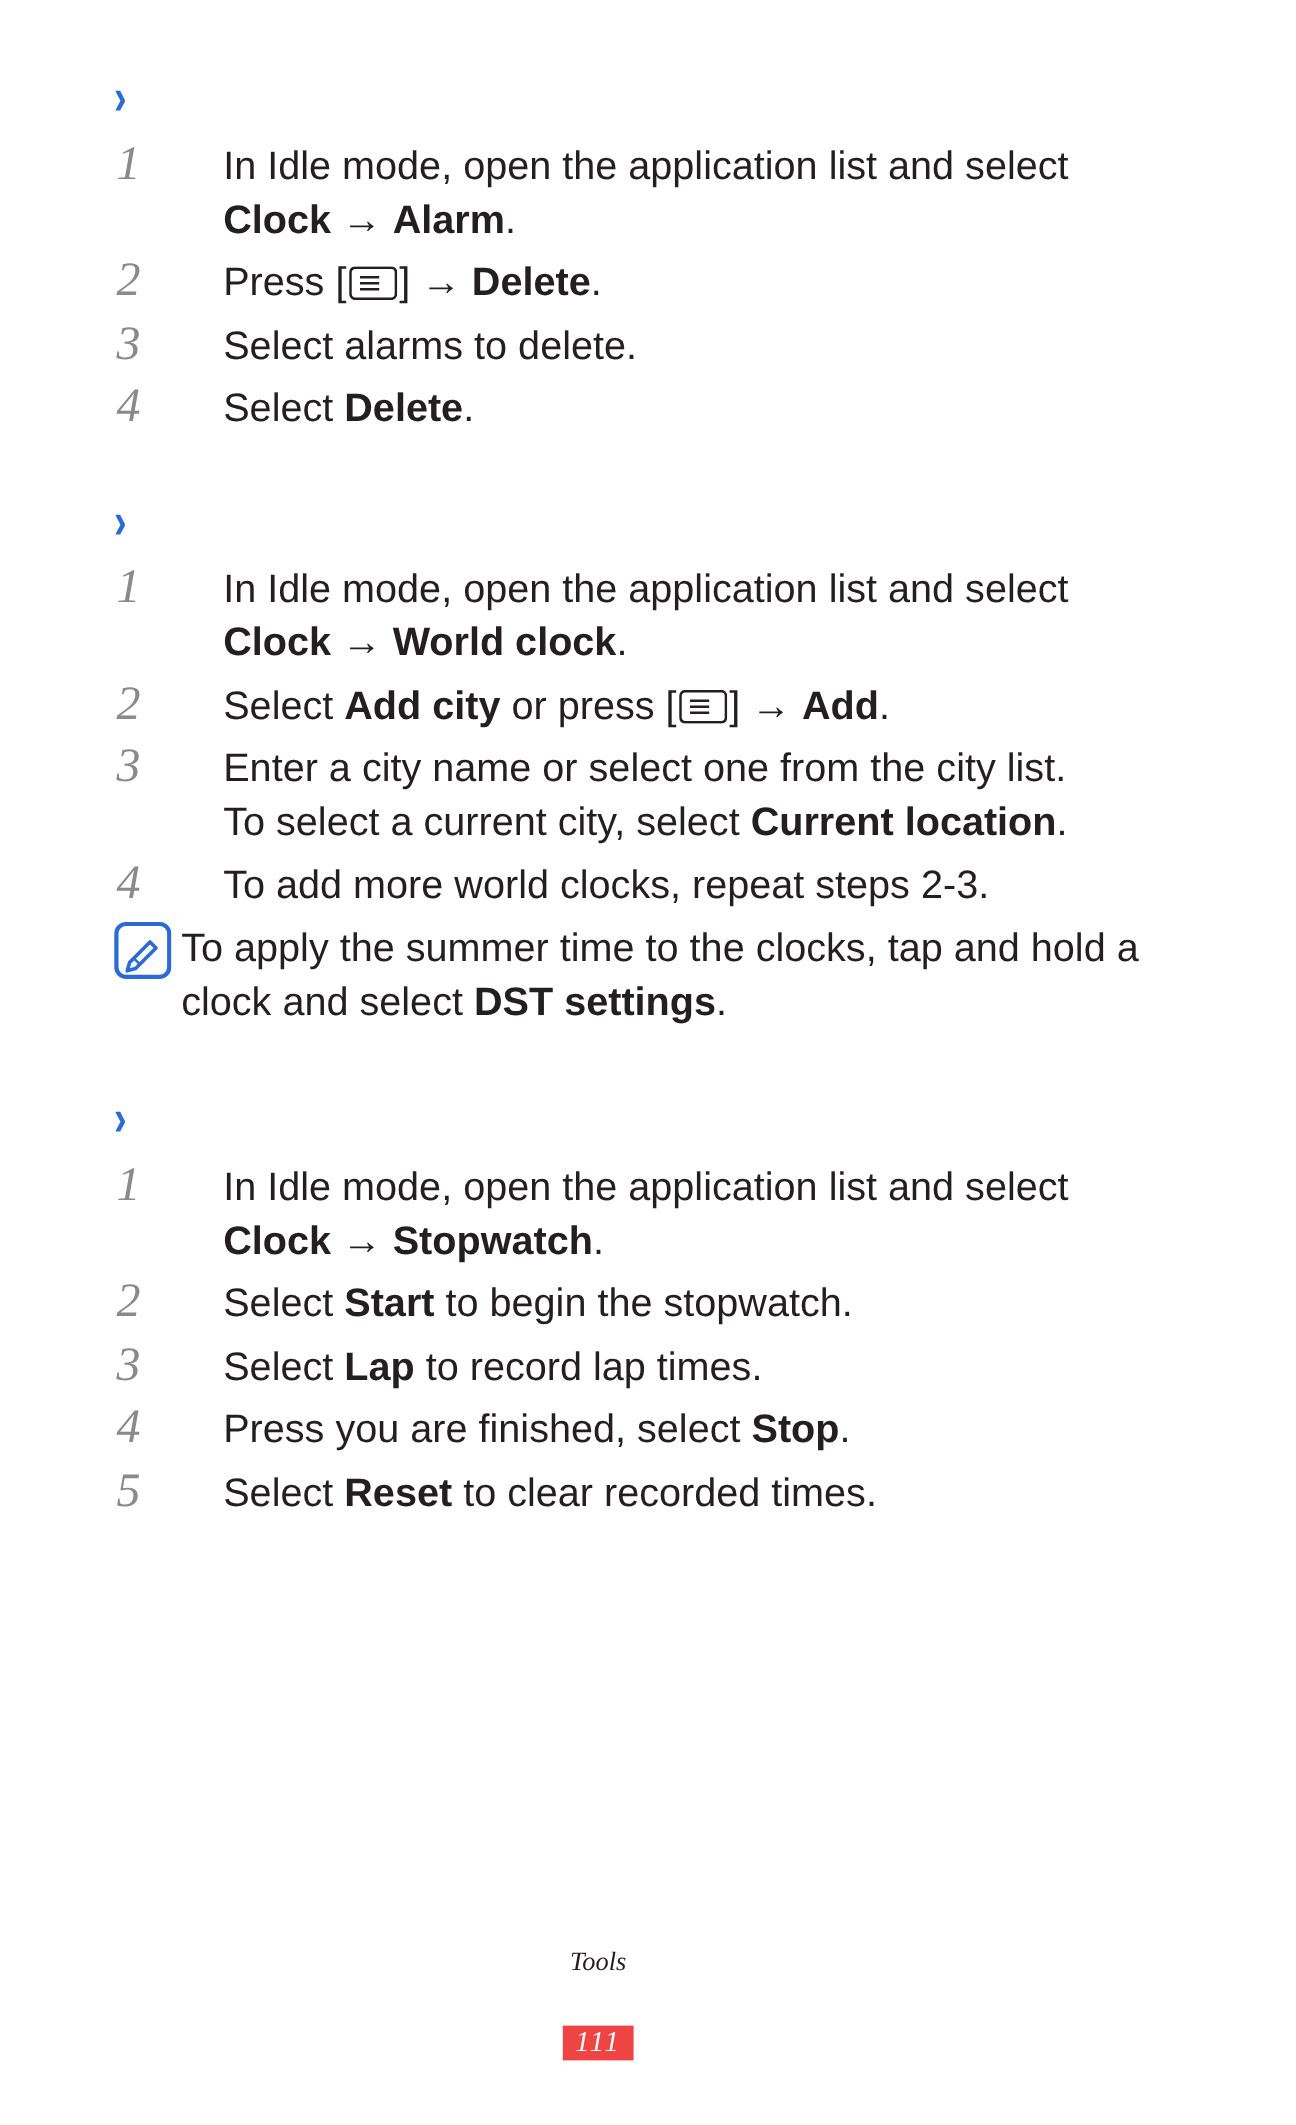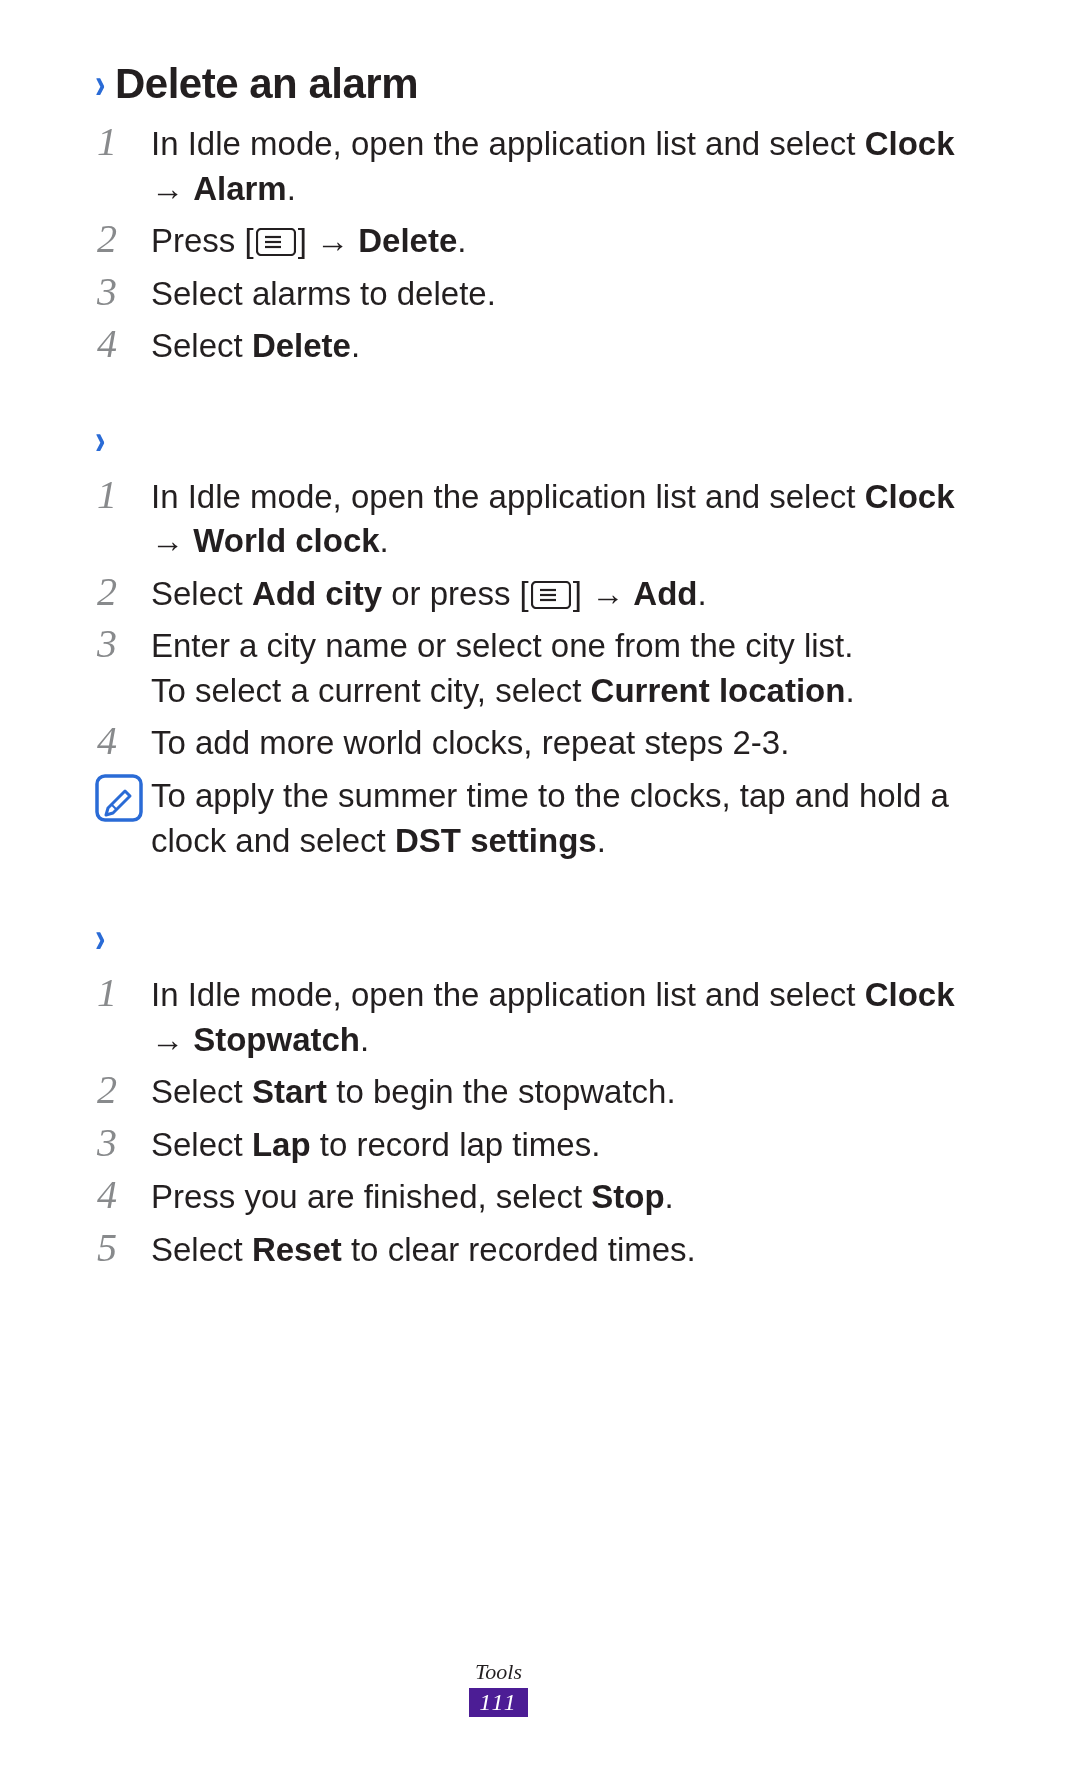--- a/index.html
+++ b/index.html
@@ -48,21 +48,21 @@
     font-size: 40px;
     color: #888a8c;
     width: 56px;
     flex-shrink: 0;
     text-align: left;
     padding-left: 2px;
     line-height: 1.1;
     position: relative;
     top: -2px;
   }
-  .step-body { flex: 1; }
+  .step-body { flex: 1; margin-left: 35px; }
   .step-body .line { display: block; }
   .bold { font-weight: 700; }
   .arrow { font-weight: 400; }
   .menu-icon {
     display: inline-block;
     width: 40px;
     height: 28px;
     position: relative;
     top: 4px;
     margin: 0 2px;
@@ -92,36 +92,36 @@
   }
   .footer-category {
     font-family: Georgia, "Times New Roman", serif;
     font-style: italic;
     font-size: 22px;
     color: #231f20;
     margin-bottom: 3px;
   }
   .footer-page {
     display: inline-block;
-    background: #4c1d95;
+    background: #ef4444;
     color: #fff;
     font-family: Georgia, "Times New Roman", serif;
     font-style: italic;
     font-size: 24px;
     padding: 1px 10px;
     letter-spacing: 2px;
+    margin-top: 37px;
   }
   .section-gap { height: 30px; }
 </style>
 </head>
 <body>
 
 <div class="section-heading first">
   <span class="chevron">›</span>
-  <span class="heading-text">Delete an alarm</span>
 </div>
 <ol class="step-list">
   <li class="step">
     <span class="step-num">1</span>
     <span class="step-body">
       <span>In Idle mode, open the application list and select </span><span class="bold">Clock</span><span class="arrow"> → </span><span class="bold">Alarm</span><span>.</span>
     </span>
   </li>
   <li class="step">
     <span class="step-num">2</span>

